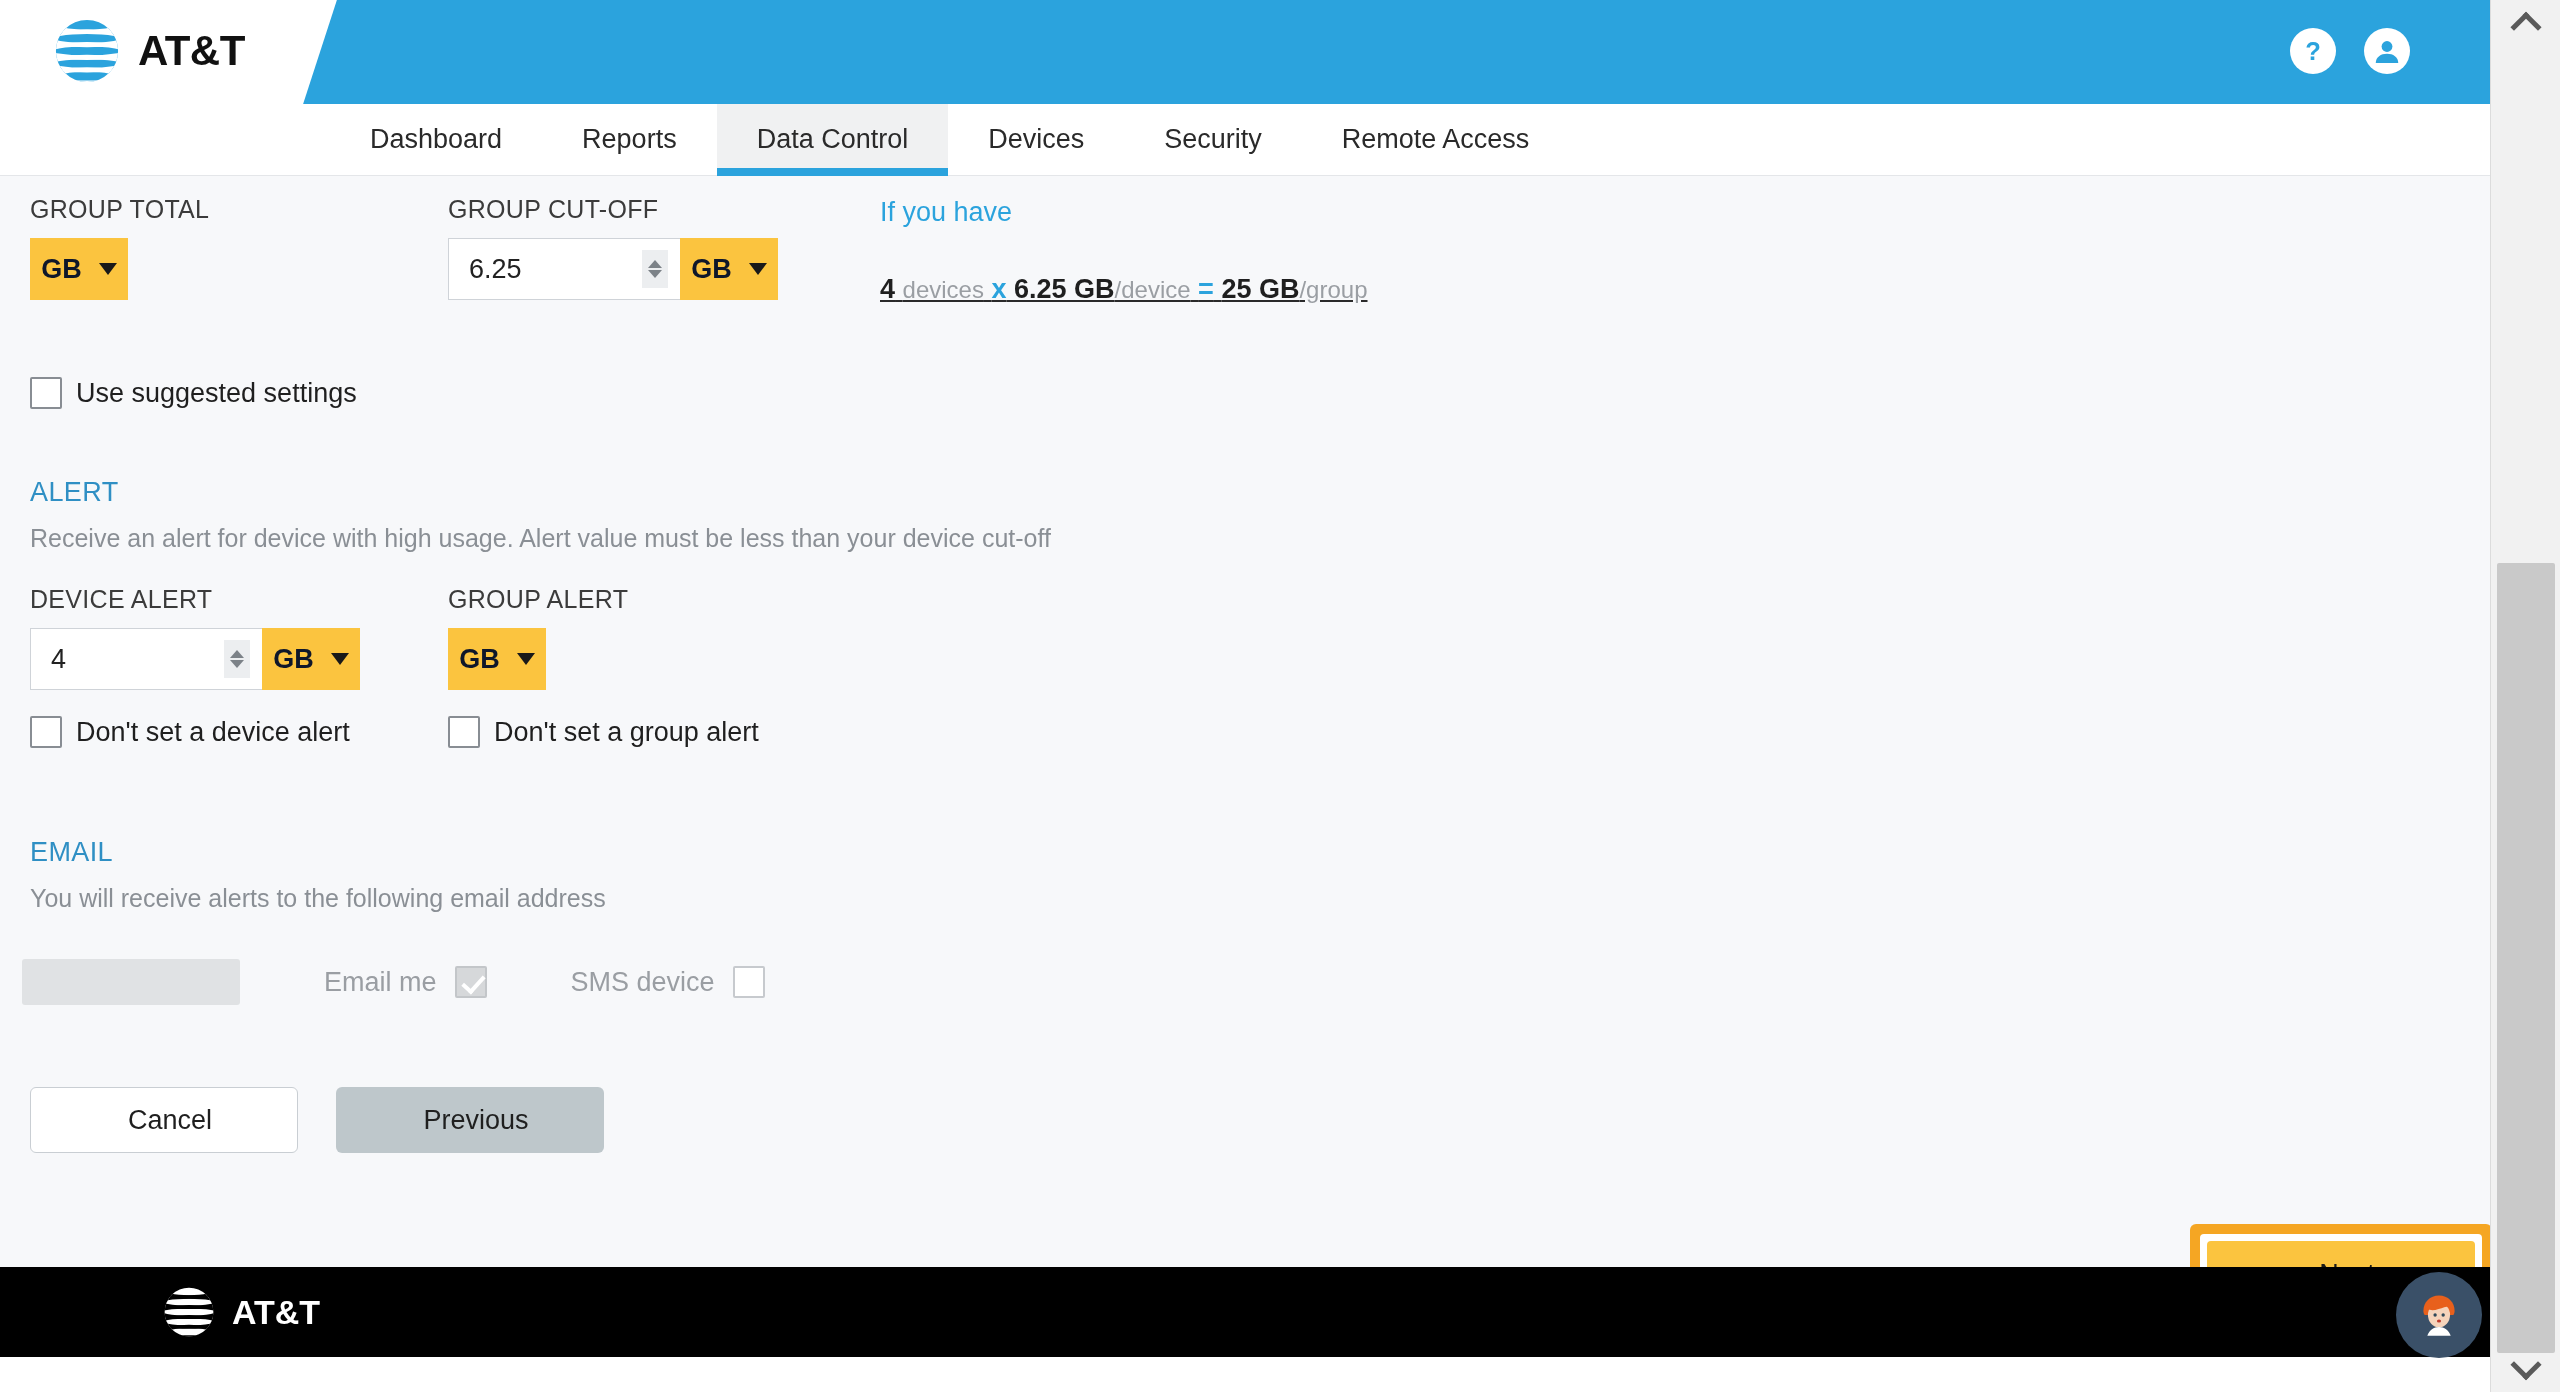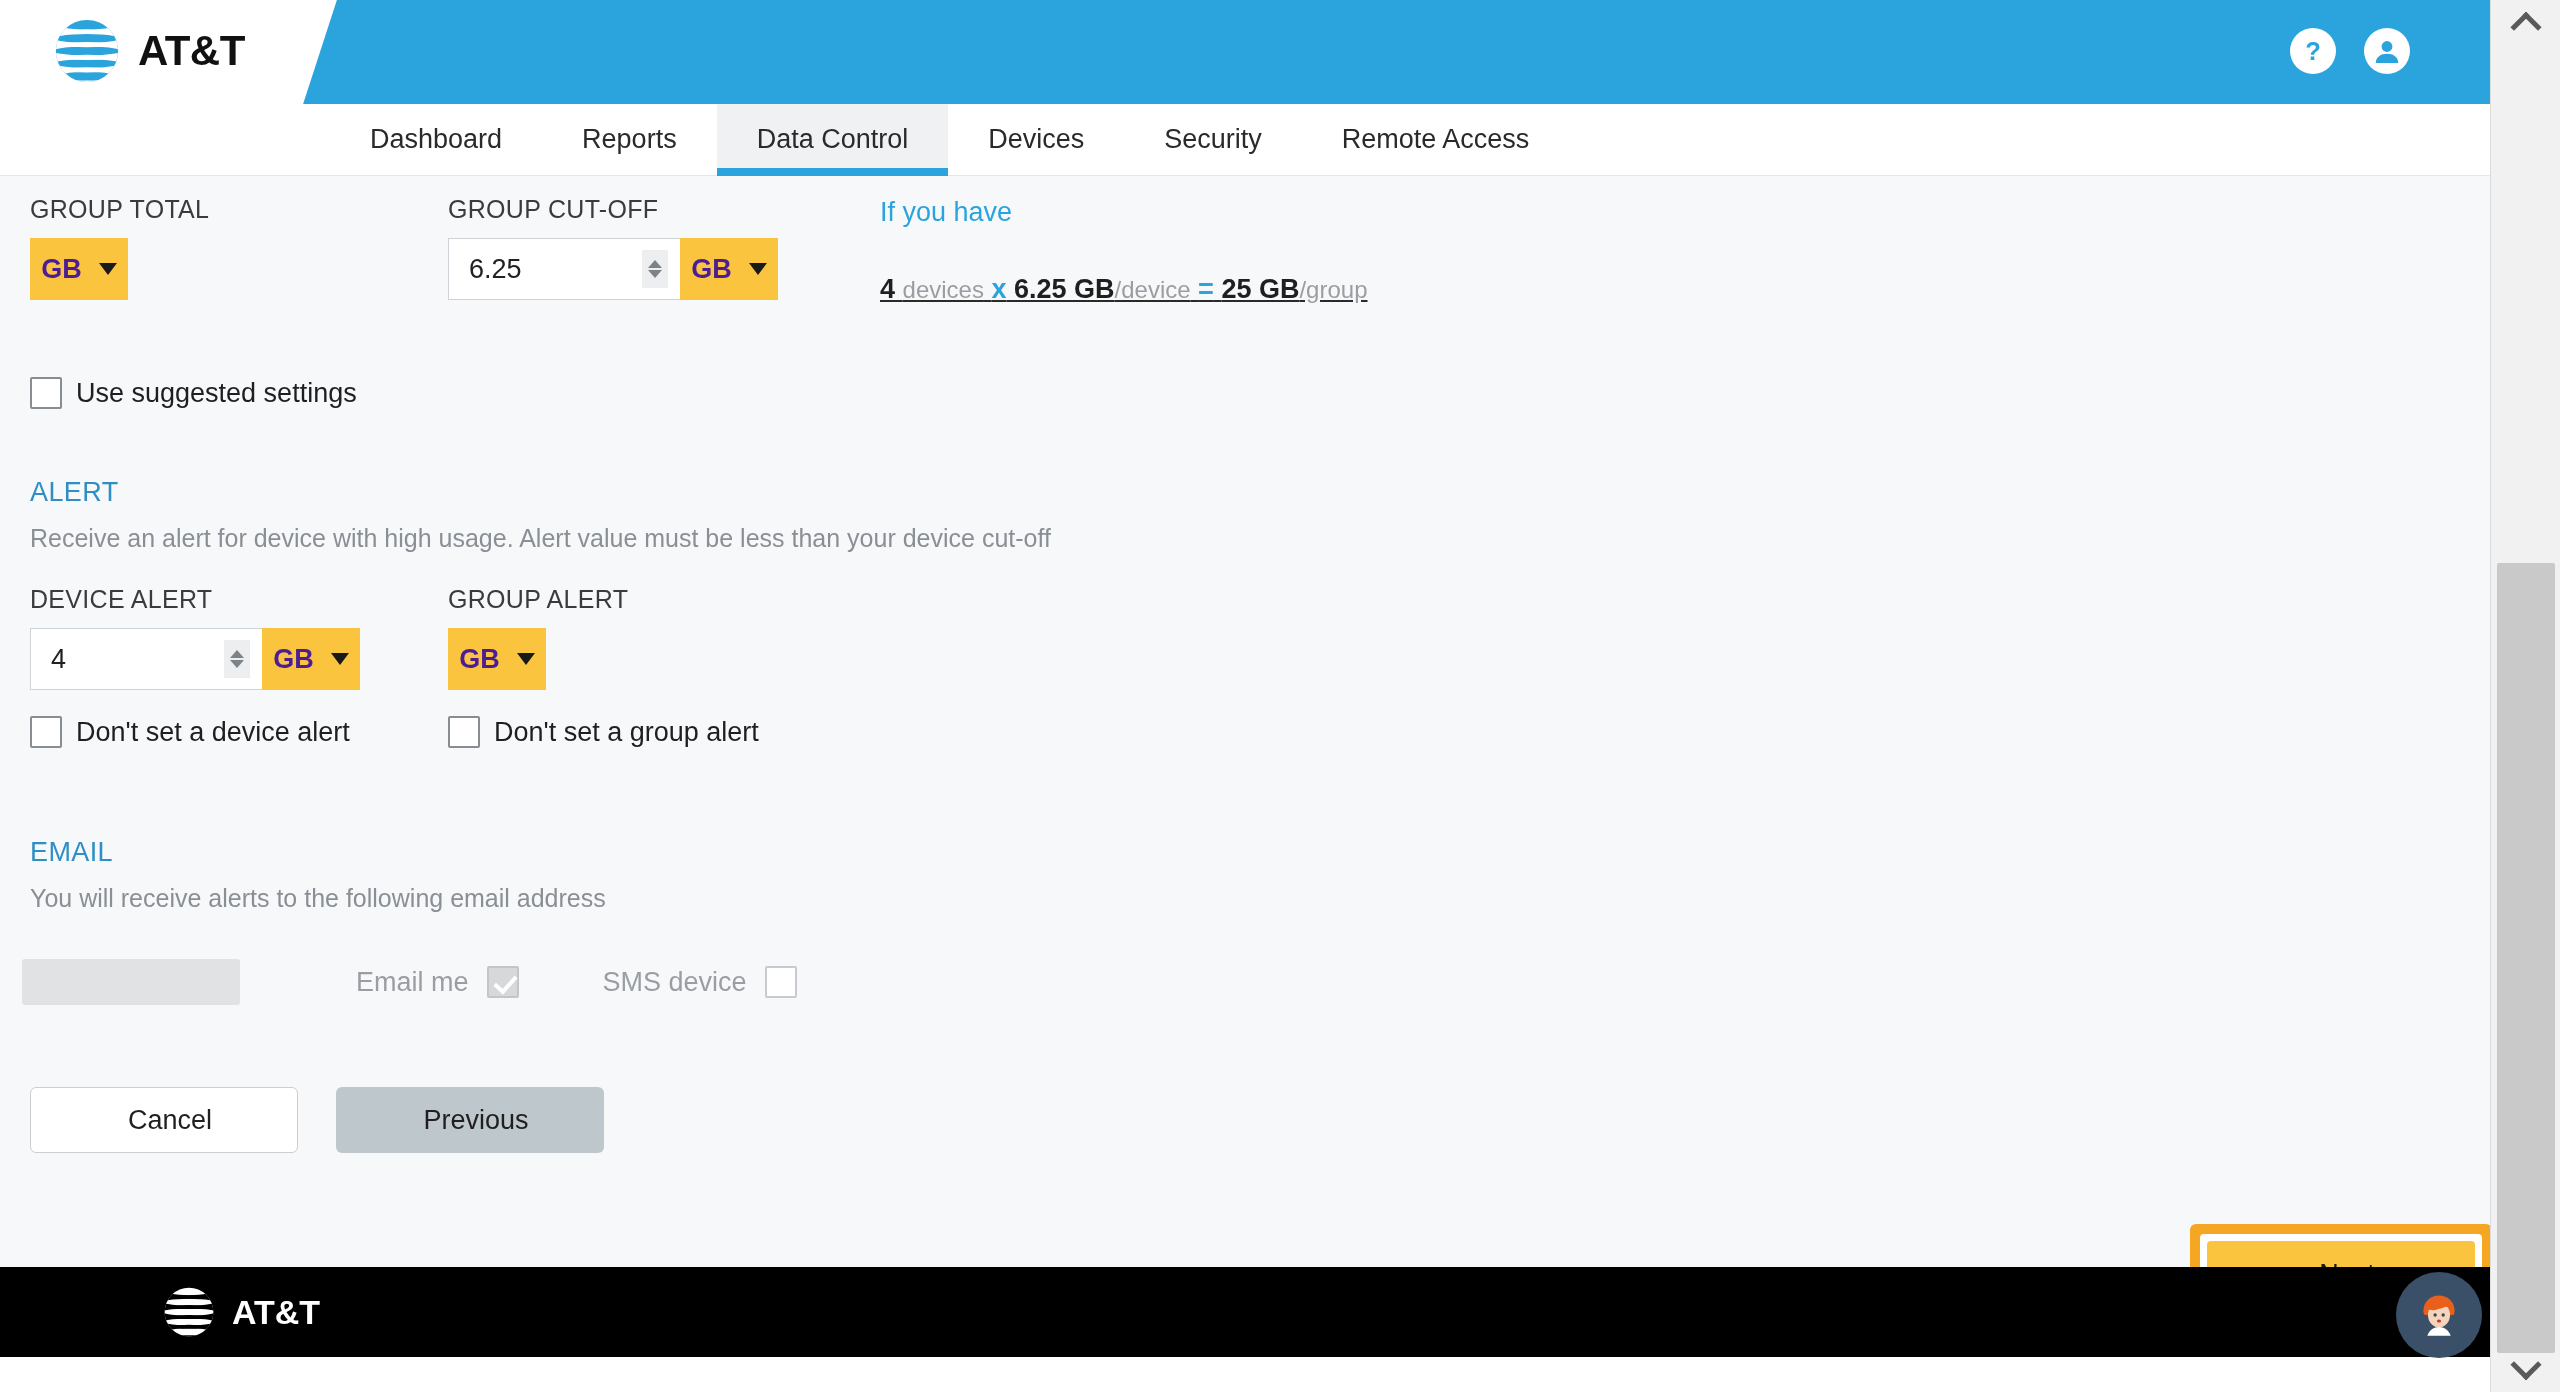--- a/index.html
+++ b/index.html
@@ -159,21 +159,21 @@
   .spin-dn { border-top: 8px solid #7c8288; }
   .unitbox {
     width: 98px;
     background: #fbc43f;
     display: flex;
     align-items: center;
     justify-content: center;
     gap: 17px;
     font-size: 27px;
     font-weight: bold;
-    color: #4c1d95;
+    color: #0f172a;
     cursor: pointer;
   }
   .unit-caret {
     width: 0; height: 0;
     border-left: 9px solid transparent;
     border-right: 9px solid transparent;
     border-top: 12px solid #191919;
   }
 
   
@@ -489,21 +489,21 @@
       </div>
     </div>
 
     <div style="position:absolute; left:30px; top:660px;">
       <div class="section-title">EMAIL</div>
       <div class="section-desc" style="margin-top:16px;">You will receive alerts to the following email address</div>
     </div>
 
     <div style="position:absolute; left:22px; top:782px; display:flex; align-items:center;">
       <div class="redacted" title=""></div>
-      <span class="chklabel muted" style="margin-left:116px;">Email me</span>
+      <span class="chklabel muted" style="margin-left:84px;">Email me</span>
       <span class="chkbox checked-disabled" style="margin-left:18px;"></span>
       <span class="chklabel muted" style="margin-left:84px;">SMS device</span>
       <span class="chkbox" style="margin-left:18px; border-color:#c7cace;"></span>
     </div>
 
     <div style="position:absolute; left:30px; top:910px; display:flex; gap:38px;">
       <div class="btn btn-cancel">Cancel</div>
       <div class="btn btn-prev">Previous</div>
     </div>
   </div>

